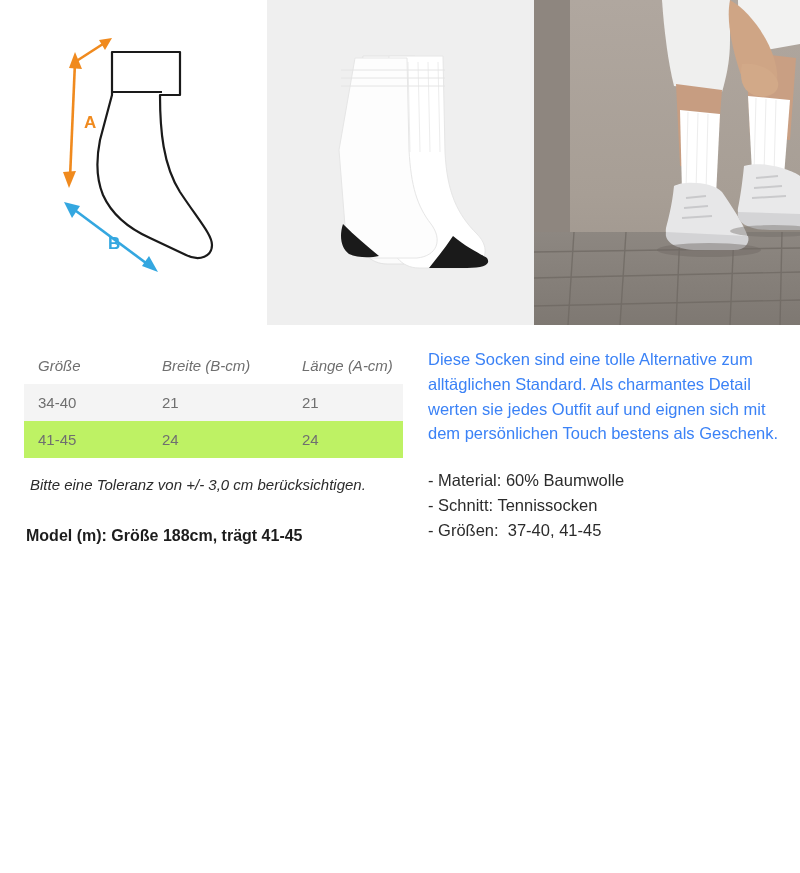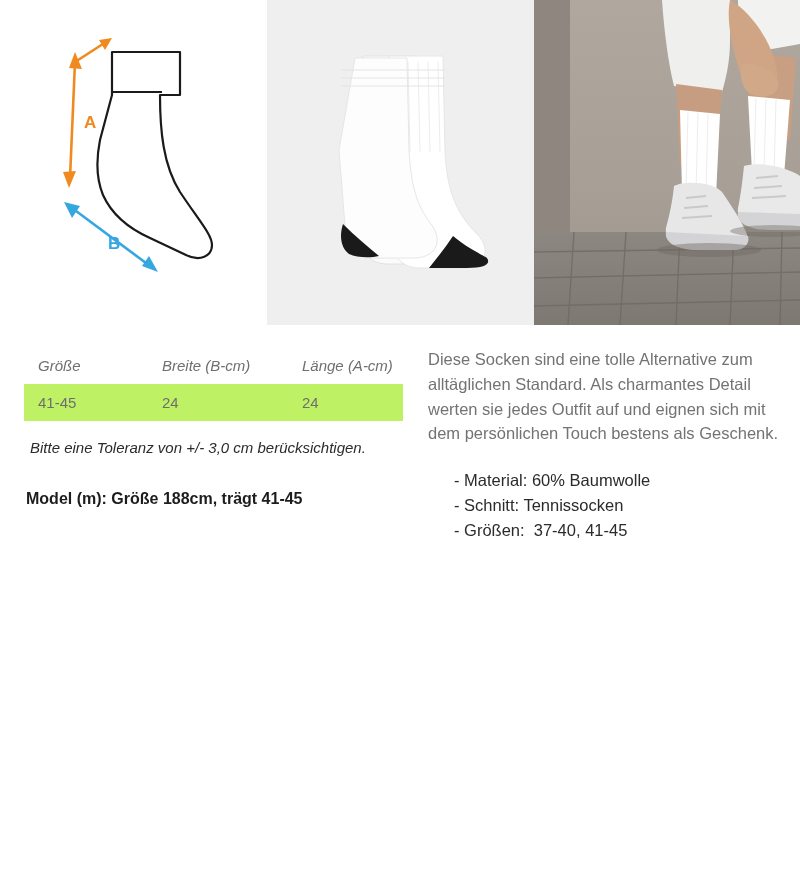--- a/index.html
+++ b/index.html
@@ -107,28 +107,27 @@
     padding-left: 2px;
     font-size: 16px;
     font-weight: bold;
     color: #1d1d1d;
   }
 
   
   .desc-p {
     font-size: 16.5px;
     line-height: 1.5;
-    color: #737373;
+    color: #3b82f6;
     margin: 0 0 22px 0;
   }
   .spec-list {
     font-size: 16.5px;
     line-height: 1.5;
     color: #2b2b2b;
-    margin-left: 26px;
   }
   .spec-line {
     white-space: pre;
   }
   .spec-indent {
     padding-left: 58px;
   }
 </style>
 </head>
 <body>
@@ -296,20 +295,25 @@
           <col class="c3">
         </colgroup>
       <thead>
         <tr>
           <th>Größe</th>
           <th>Breite (B-cm)</th>
           <th>Länge (A-cm)</th>
         </tr>
       </thead>
       <tbody>
+        <tr class="row-alt">
+          <td>34-40</td>
+          <td>21</td>
+          <td>21</td>
+        </tr>
         <tr class="row-plain">
           <td>41-45</td>
           <td>24</td>
           <td>24</td>
         </tr>
       </tbody>
     </table>
 
     <div class="tolerance-note">Bitte eine Toleranz von +/- 3,0 cm berücksichtigen.</div>
     <div class="model-note">Model (m): Größe 188cm, trägt 41-45</div>

